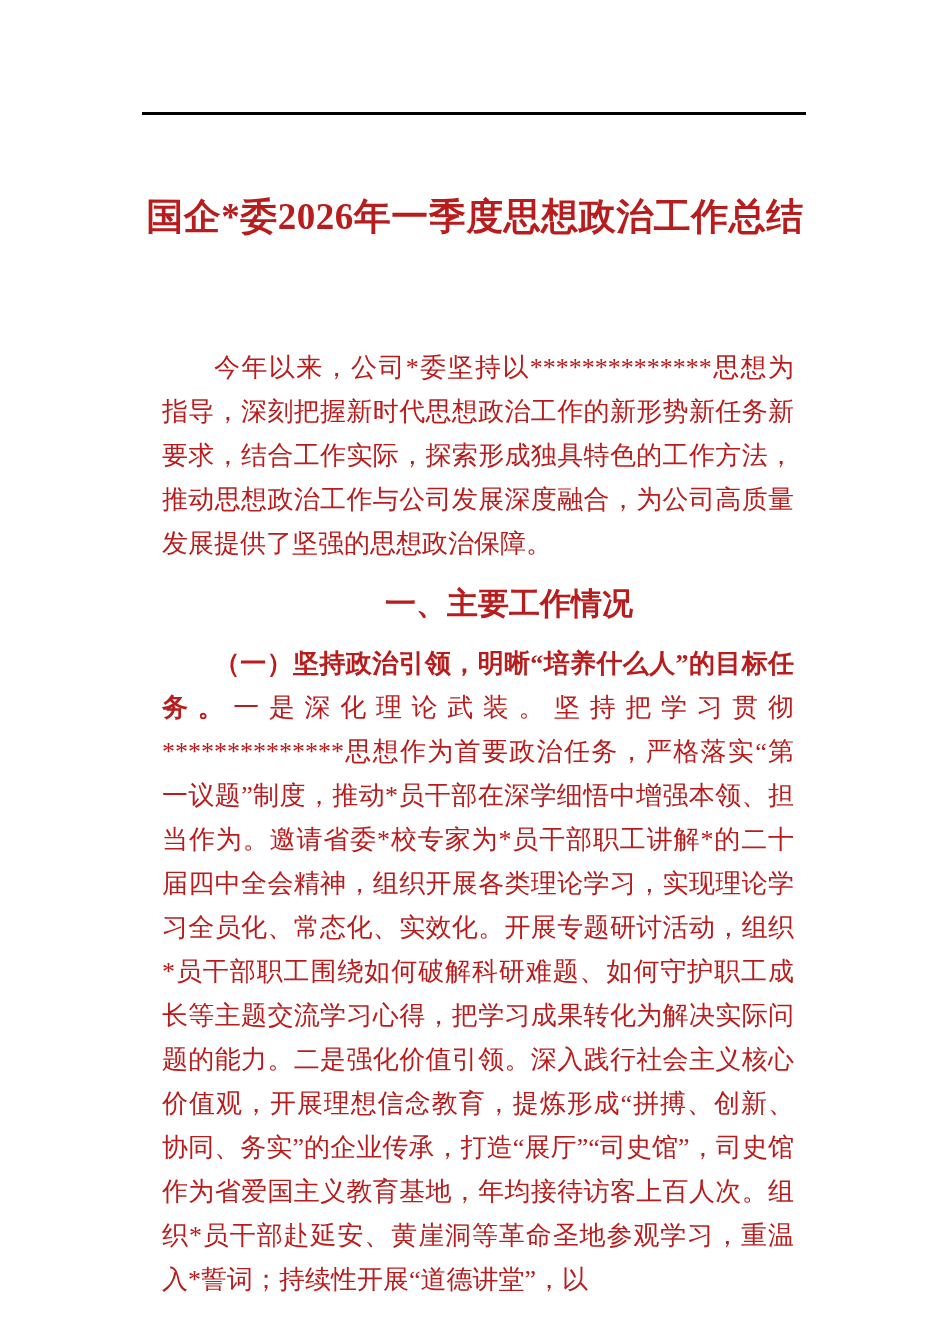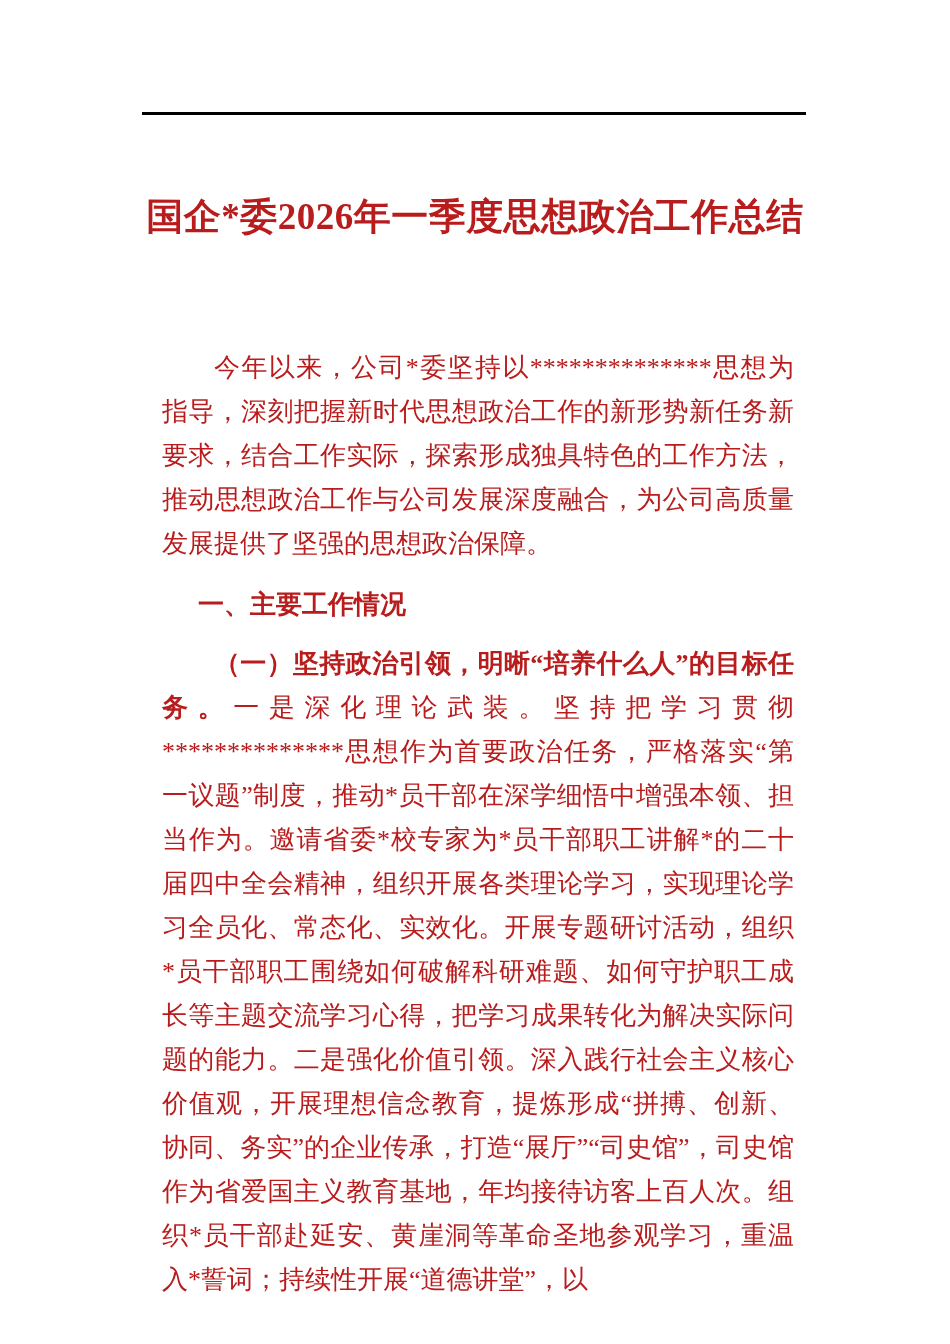--- a/index.html
+++ b/index.html
@@ -45,25 +45,25 @@
     font-size: 26px;
     line-height: 44px;
     text-align: justify;
   }
   .para {
     margin: 16px;
     text-indent: 2em;
   }
   .section-heading {
     margin: 0;
-    font-size: 26px;
+    font-size: 31px;
     line-height: 44px;
     font-weight: 700;
     text-indent: 2em;
-    text-align: left;
+    text-align: center;
     font-family: "Liberation Sans", sans-serif;
   }
   .lead-bold {
     font-weight: 700;
   }
 </style>
 </head>
 <body>
 
 <div class="page">

